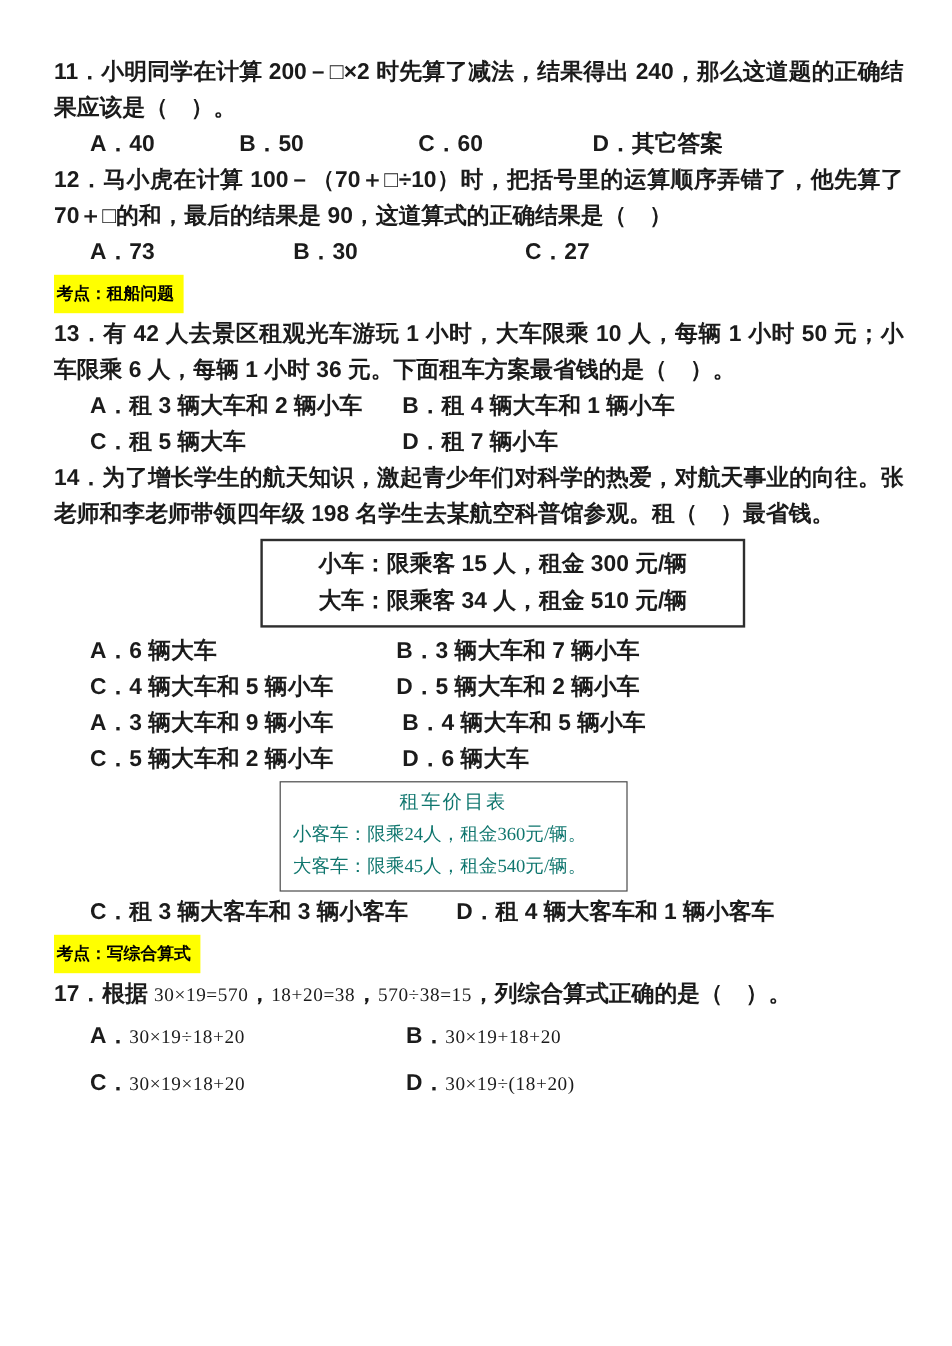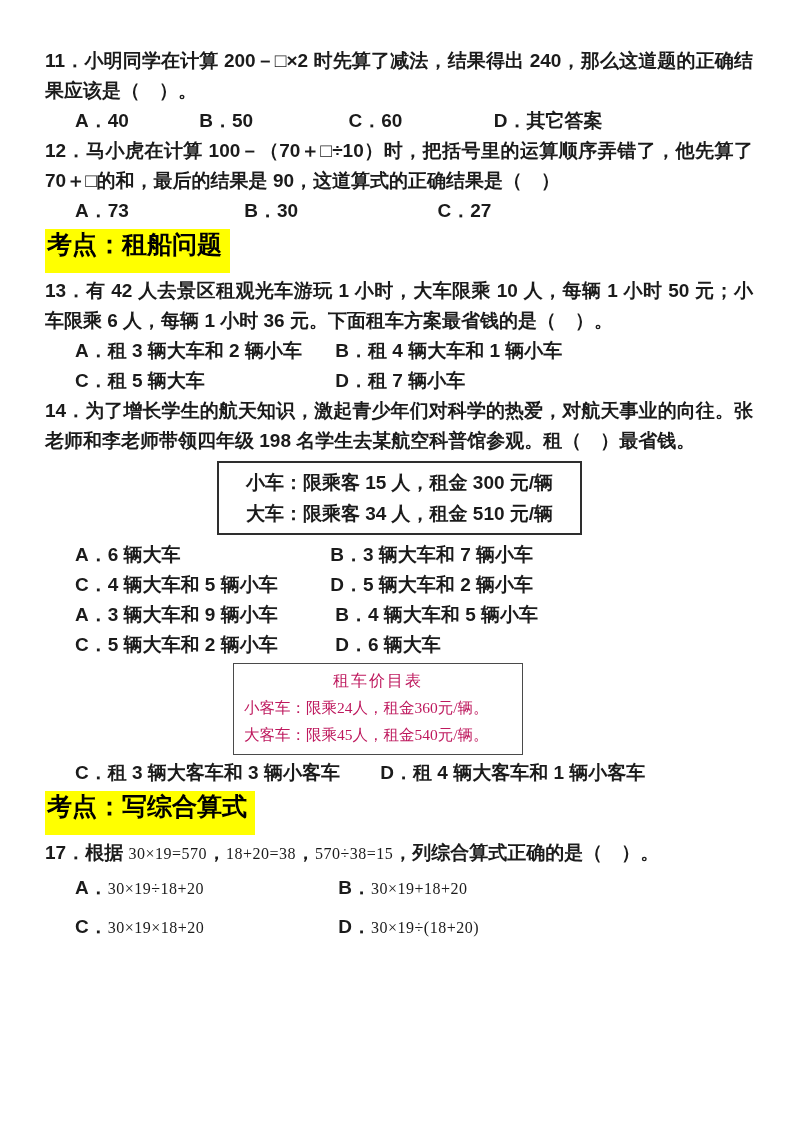--- a/index.html
+++ b/index.html
@@ -22,46 +22,46 @@
   
   .w11a{width:119px;} .w11b{width:144px;} .w11c{width:140px;}
   
   .w12a{width:164px;} .w12b{width:188px;}
   
   .w13{width:255px;} .w14{width:250px;} .w15{width:255px;} .w16{width:300px;}
   .kaodian {
     display:inline-block;
     background:#ffff00;
     color:#000;
-    font-size:25px;
+    font-size:14px;
     font-weight:700;
     line-height:29px;
-    padding:1px 8px 14px 2px;
+    padding:1px 8px 2px 2px;
     margin:3px 0 3px 0;
   }
   .box14 {
-    width:365px;
+    width:404px;
     box-sizing:border-box;
     margin:5px 0 5px 172px;
     border:2px solid #2e2e2e;
     text-align:center;
     padding:4px 6px;
     line-height:31px;
   }
   .box16 {
     width:290px;
     box-sizing:border-box;
     margin:3px 0 3px 188px;
     border:1.5px solid #4a4a4a;
     padding:3px 10px 6px 10px;
     font-family:"Liberation Serif","DejaVu Serif",serif;
     font-weight:400;
     font-size:15.5px;
     line-height:27px;
-    color:#be185d;
+    color:#0f766e;
   }
   .box16 .title { text-align:center; font-size:16px; letter-spacing:2px; }
   .math {
     font-family:"Liberation Serif","DejaVu Serif",serif;
     font-weight:400;
     font-size:16px;
     letter-spacing:0.5px;
   }
   .mathopt { padding-left:30px; margin:4px 0 8px 0; }
   .mathopt .cell { width:258px; }

